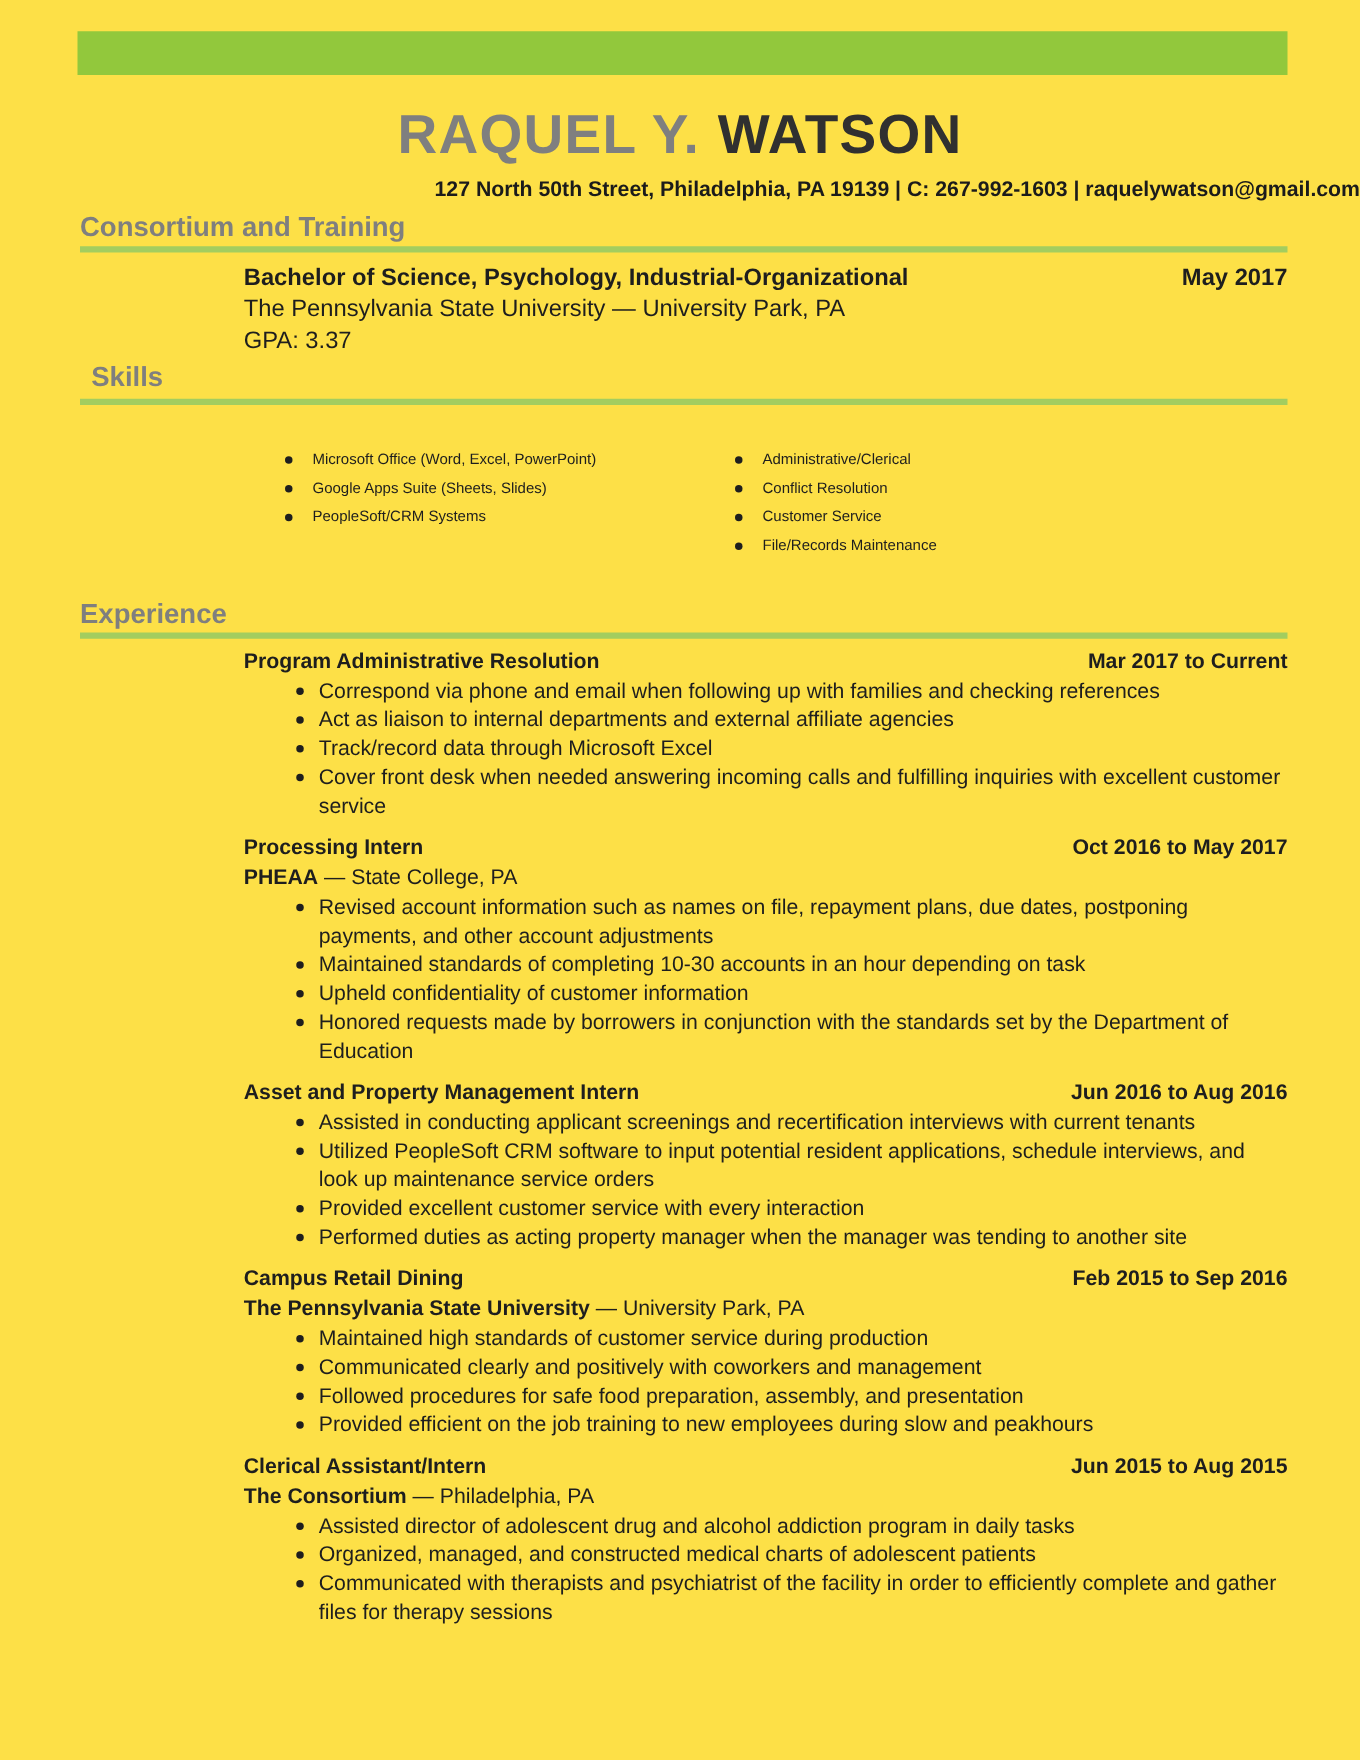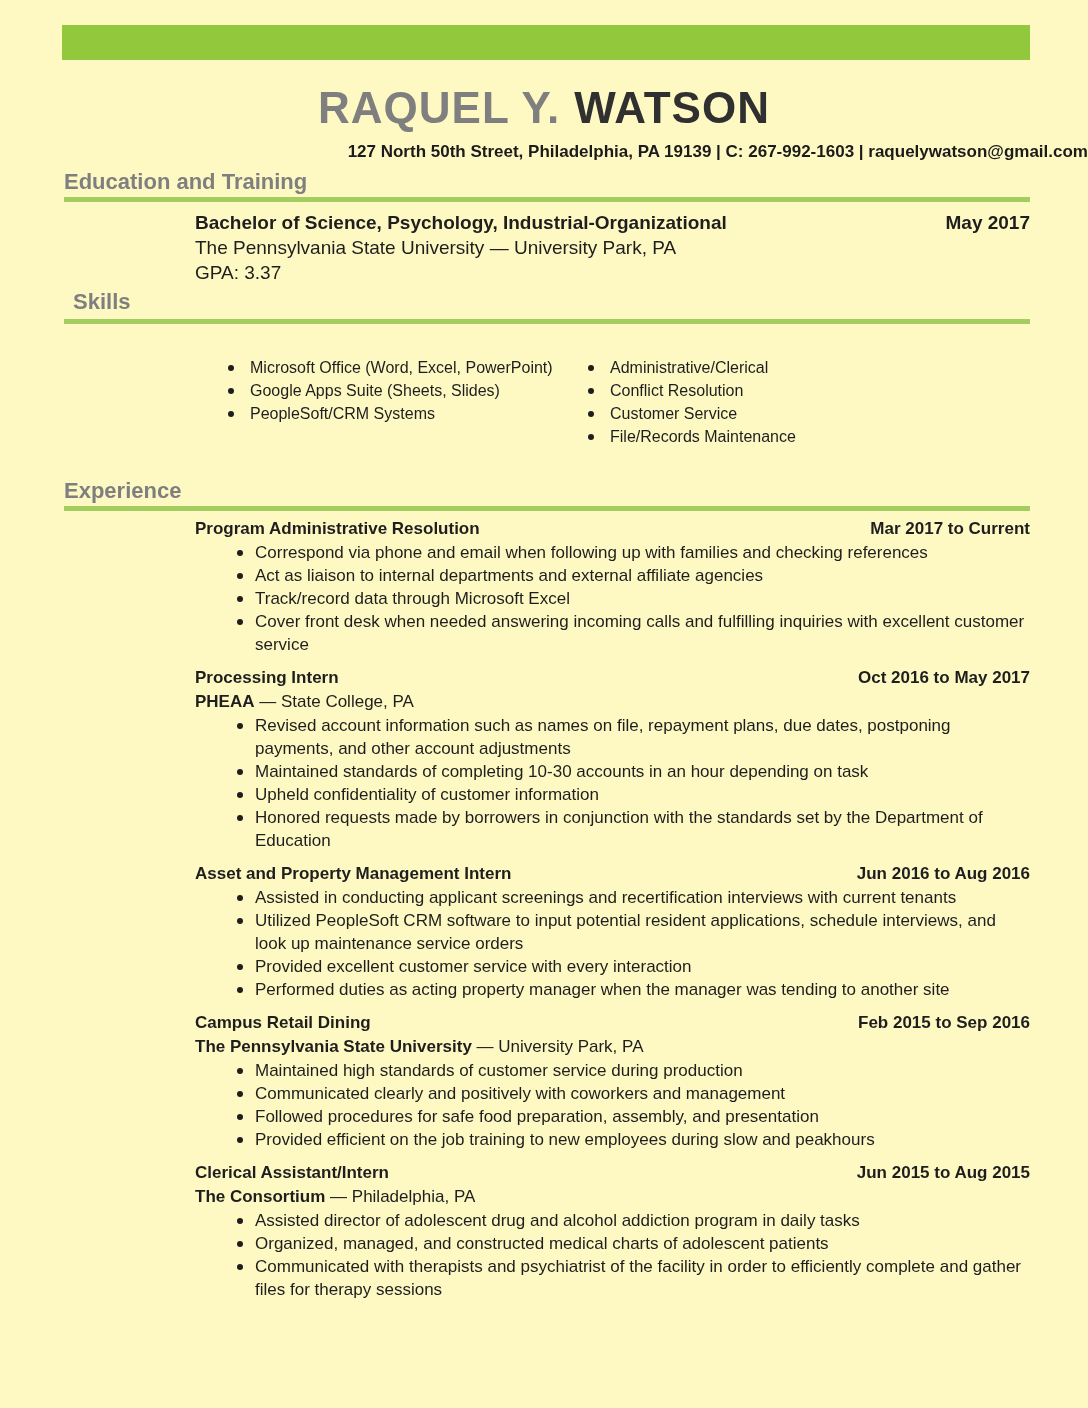--- a/index.html
+++ b/index.html
@@ -5,21 +5,21 @@
   html, body {
     margin: 0;
     padding: 0;
     background: #ffffff;
   }
   .page {
     position: relative;
     width: 1088px;
     height: 1408px;
     margin: 0 auto;
-    background: #fef9c3;
+    background: #fde047;
     overflow: hidden;
     font-family: "Liberation Sans", "DejaVu Sans", sans-serif;
     color: #1e1e1e;
     box-sizing: border-box;
   }
   .top-bar {
     margin: 25px 58px 0 62px;
     height: 35px;
     background: var(--accent-bar, #92C83C);
   }
@@ -67,21 +67,21 @@
   .skills-indent { margin-left: 9px; }
   .section-skills .rule { margin-top: 4px; }
   .skills-cols {
     display: flex;
     margin: 32px 0 0 148px;
   }
   .skills-cols ul {
     list-style: none;
     margin: 0;
     padding: 0;
-    font-size: 16px;
+    font-size: 12px;
     line-height: 23px;
   }
   .skills-col1 { width: 360px; }
   .skills-col2 { margin-left: 76px; flex: 1; }
   .skills-cols li {
     position: relative;
     padding-left: 38px;
   }
   .skills-cols li::before {
     content: "";
@@ -140,21 +140,21 @@
 
   <div class="top-bar"></div>
 
   <div class="name">
     <span class="name-first">RAQUEL Y.</span><span class="name-last">WATSON</span>
   </div>
 
   <div class="contact">127 North 50th Street, Philadelphia, PA 19139 | C: 267-992-1603 | raquelywatson@gmail.com</div>
 
   <div class="section section-education">
-    <h2 class="section-title">Education and Training</h2>
+    <h2 class="section-title">Consortium and Training</h2>
     <div class="rule"></div>
     <div class="edu-block">
       <div class="edu-head">
         <span class="edu-degree">Bachelor of Science, Psychology, Industrial-Organizational</span>
         <span class="edu-date">May 2017</span>
       </div>
       <div class="edu-school">The Pennsylvania State University — University Park, PA</div>
       <div class="edu-gpa">GPA: 3.37</div>
     </div>
   </div>

